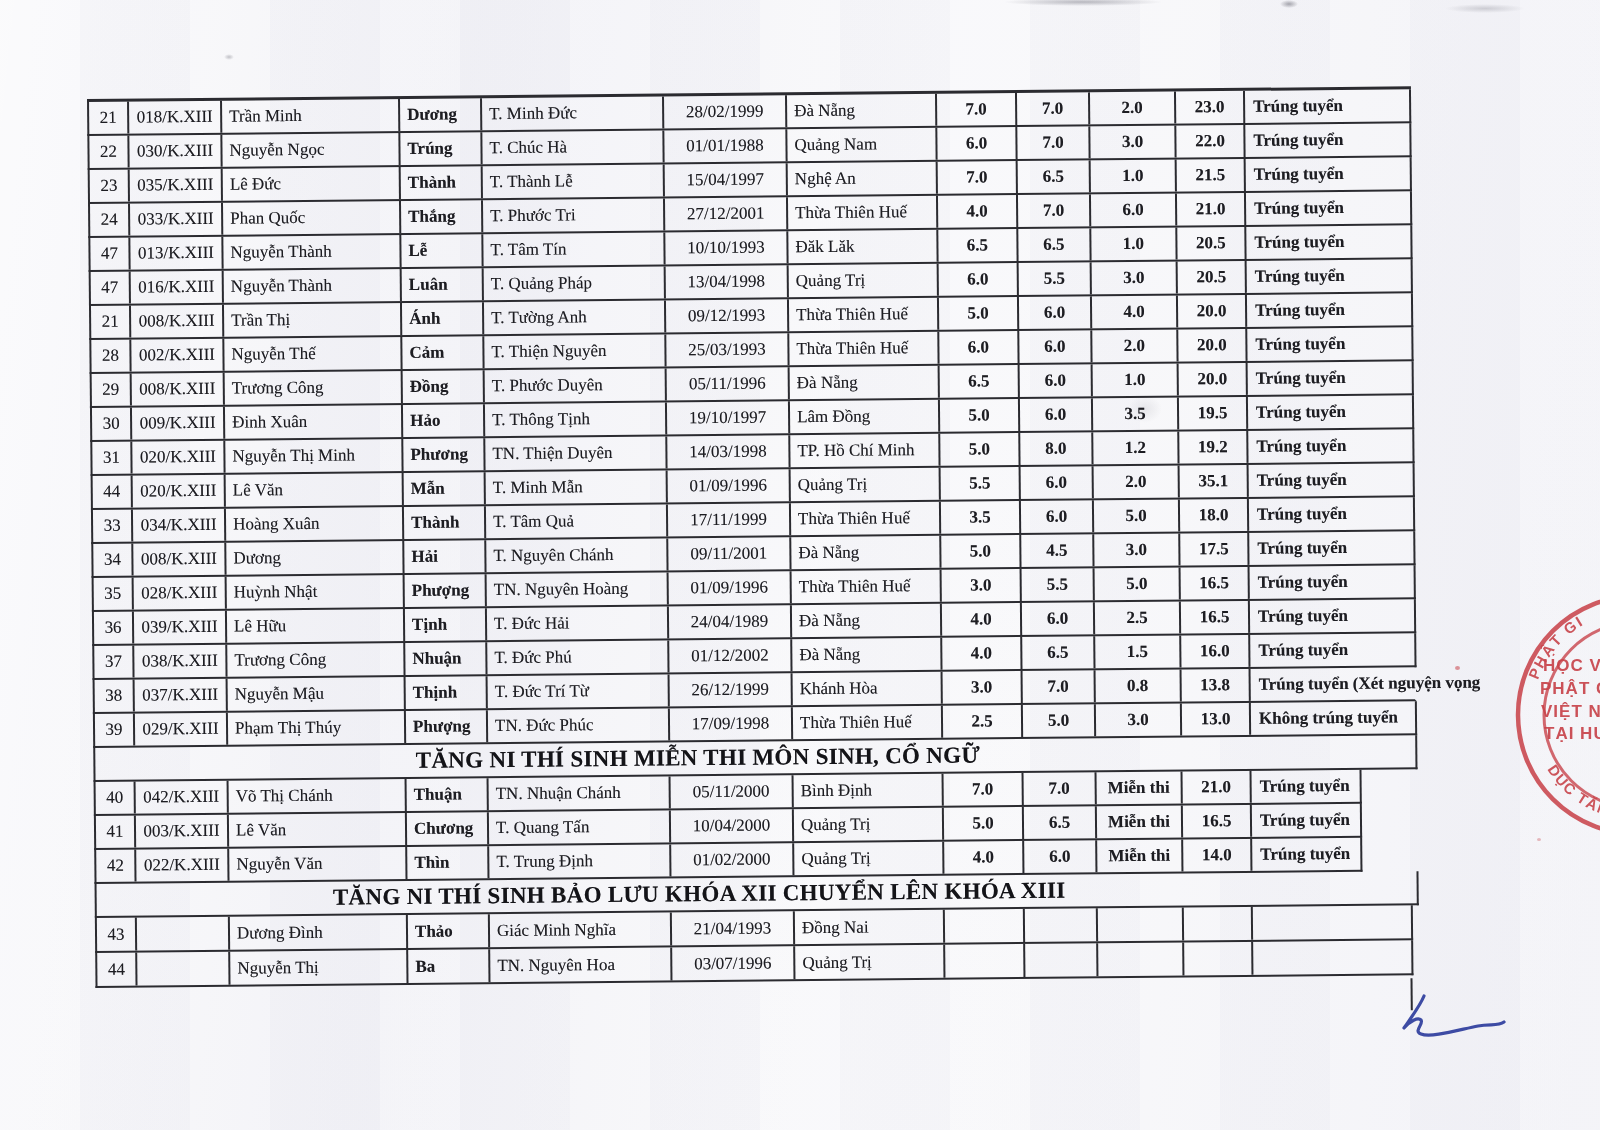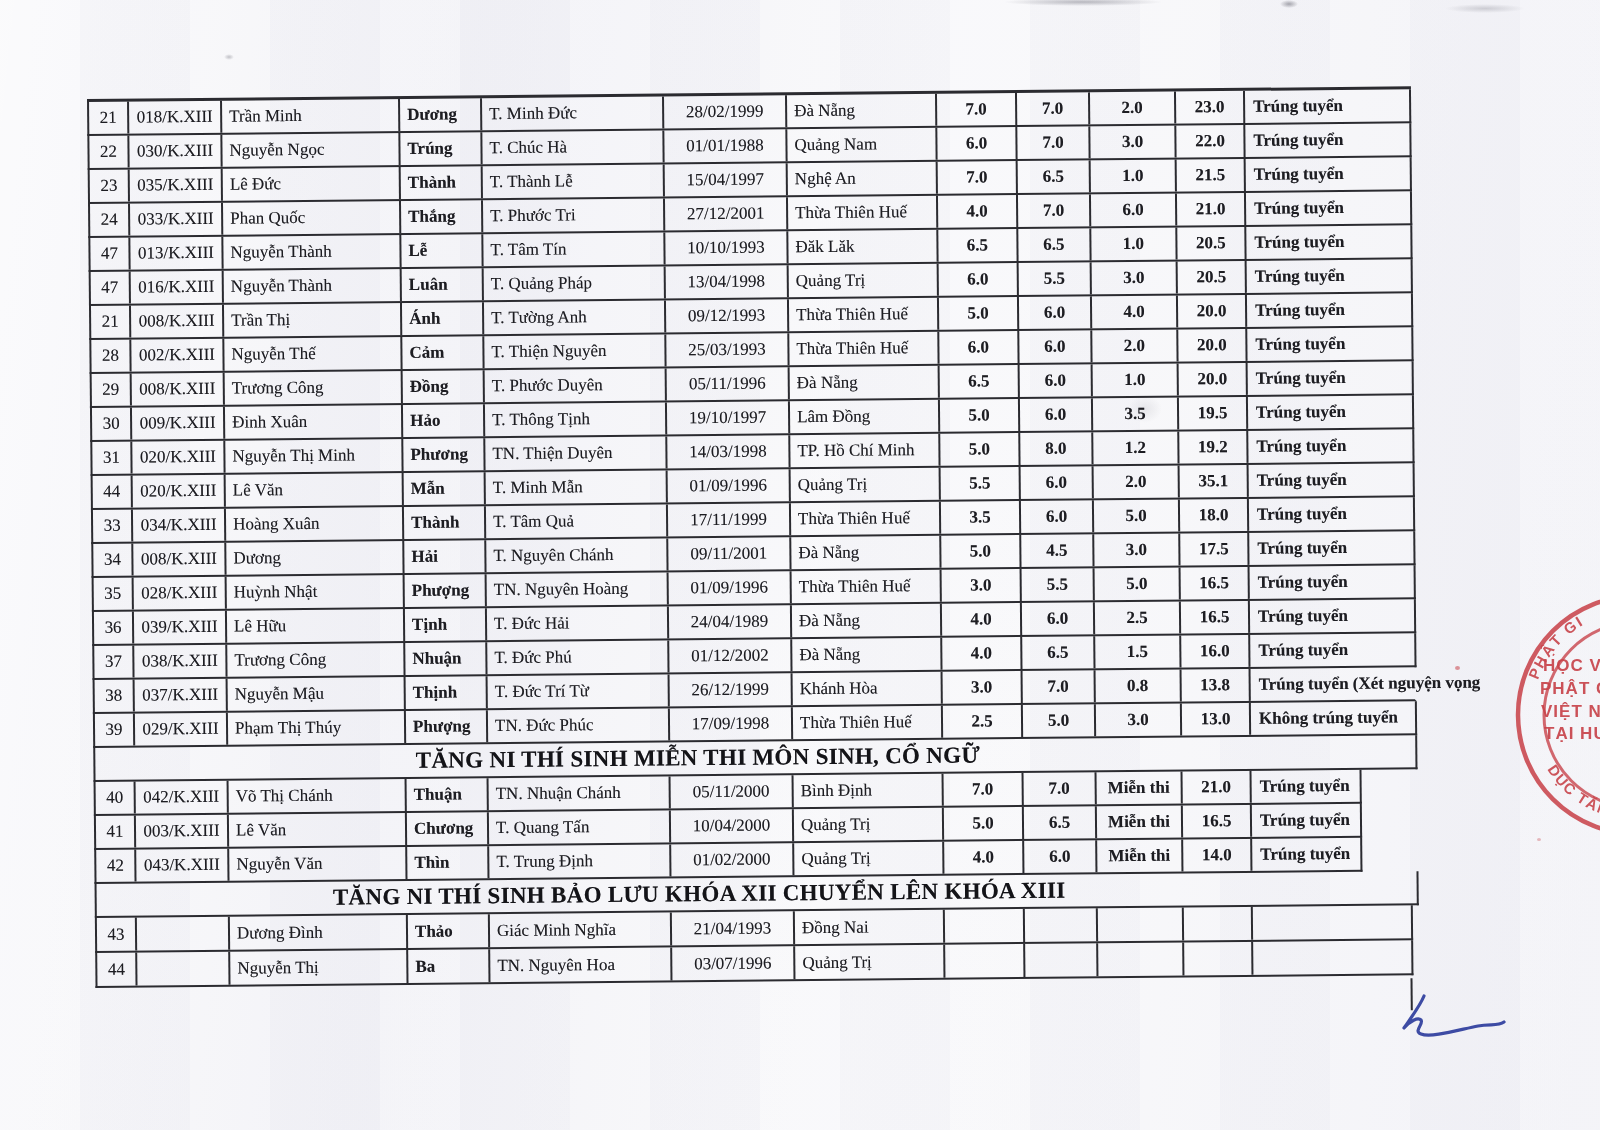--- a/index.html
+++ b/index.html
@@ -368,21 +368,21 @@
         <div class="cell c-center">10/04/2000</div>
         <div class="cell c-left">Quảng Trị</div>
         <div class="cell c-center c-bold">5.0</div>
         <div class="cell c-center c-bold">6.5</div>
         <div class="cell c-center c-bold">Miễn thi</div>
         <div class="cell c-center c-bold">16.5</div>
         <div class="cell c-left c-bold c-kq">Trúng tuyển</div>
       </div>
       <div class="row sec1" style="grid-template-columns: 40px 93px 178px 82px 182px 123px 150px 80px 73px 86px 69px 107px;">
         <div class="cell c-center">42</div>
-        <div class="cell c-center">043/K.XIII</div>
+        <div class="cell c-center">022/K.XIII</div>
         <div class="cell c-left">Nguyễn Văn</div>
         <div class="cell c-left c-bold">Thìn</div>
         <div class="cell c-left">T. Trung Định</div>
         <div class="cell c-center">01/02/2000</div>
         <div class="cell c-left">Quảng Trị</div>
         <div class="cell c-center c-bold">4.0</div>
         <div class="cell c-center c-bold">6.0</div>
         <div class="cell c-center c-bold">Miễn thi</div>
         <div class="cell c-center c-bold">14.0</div>
         <div class="cell c-left c-bold c-kq">Trúng tuyển</div>

